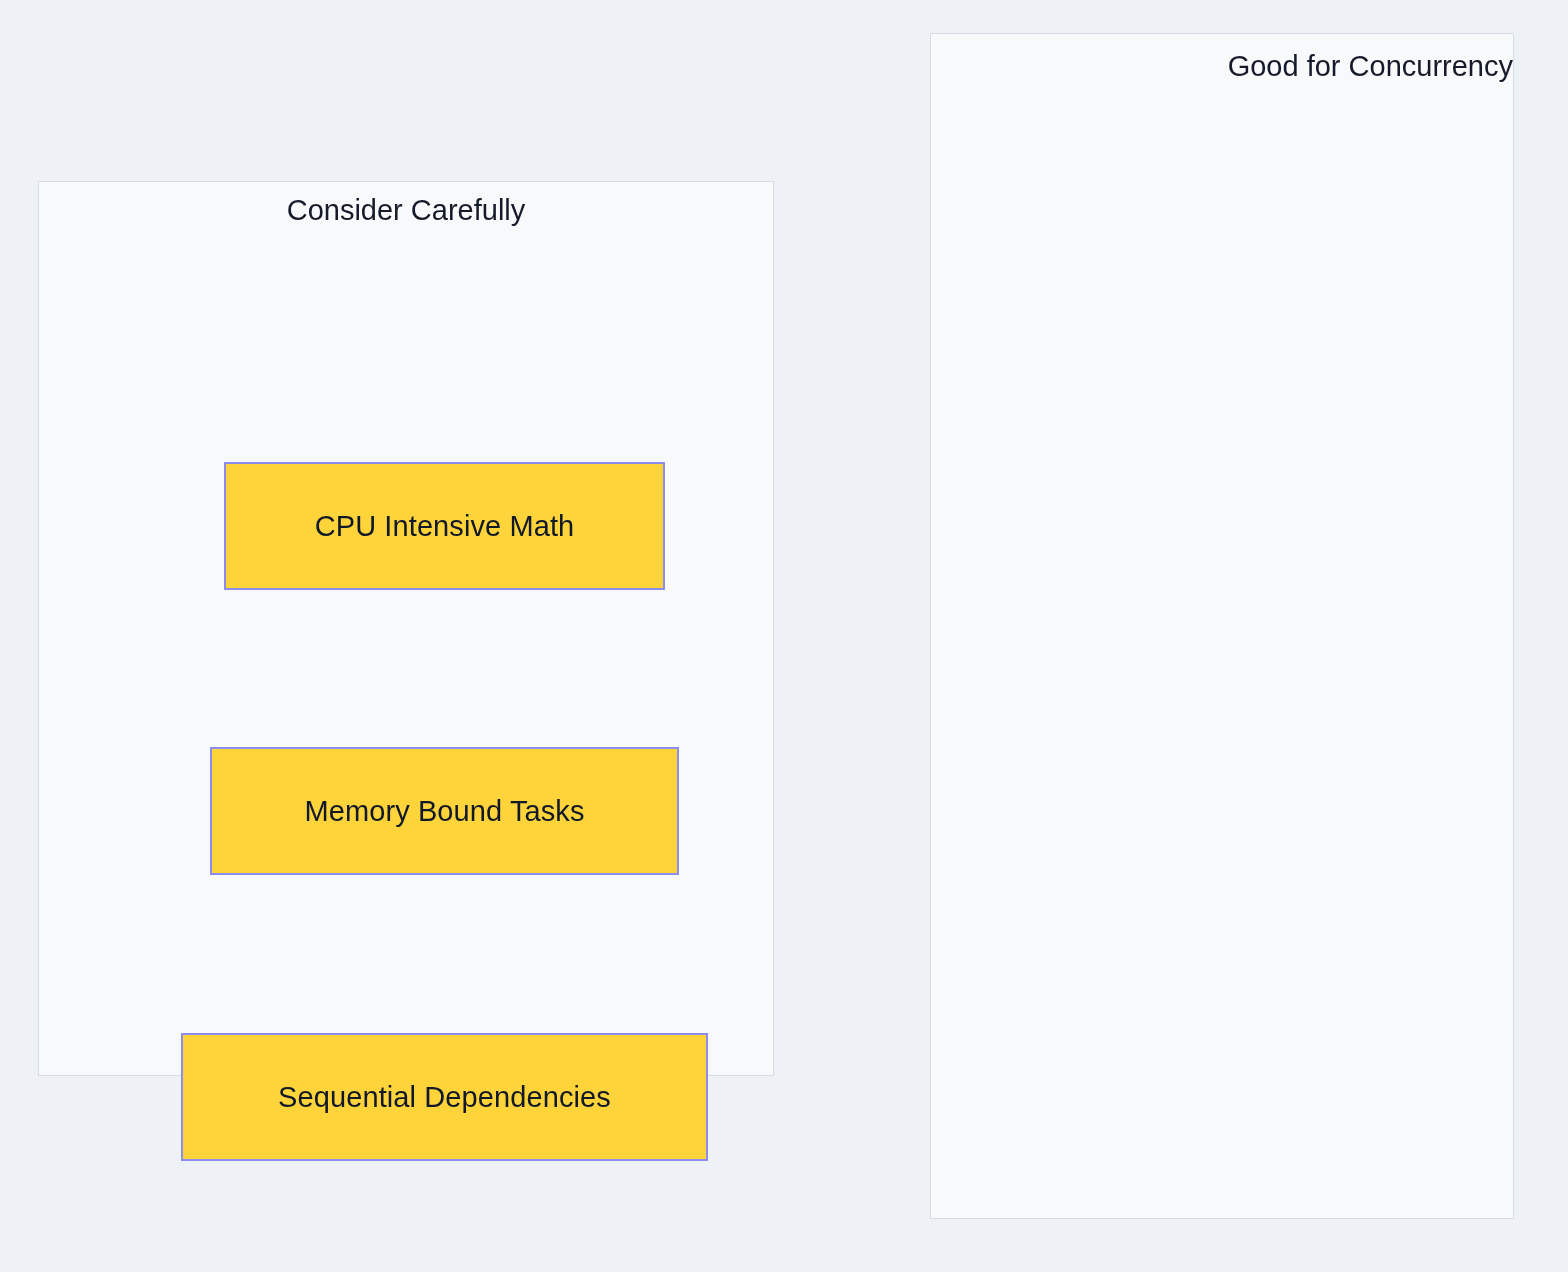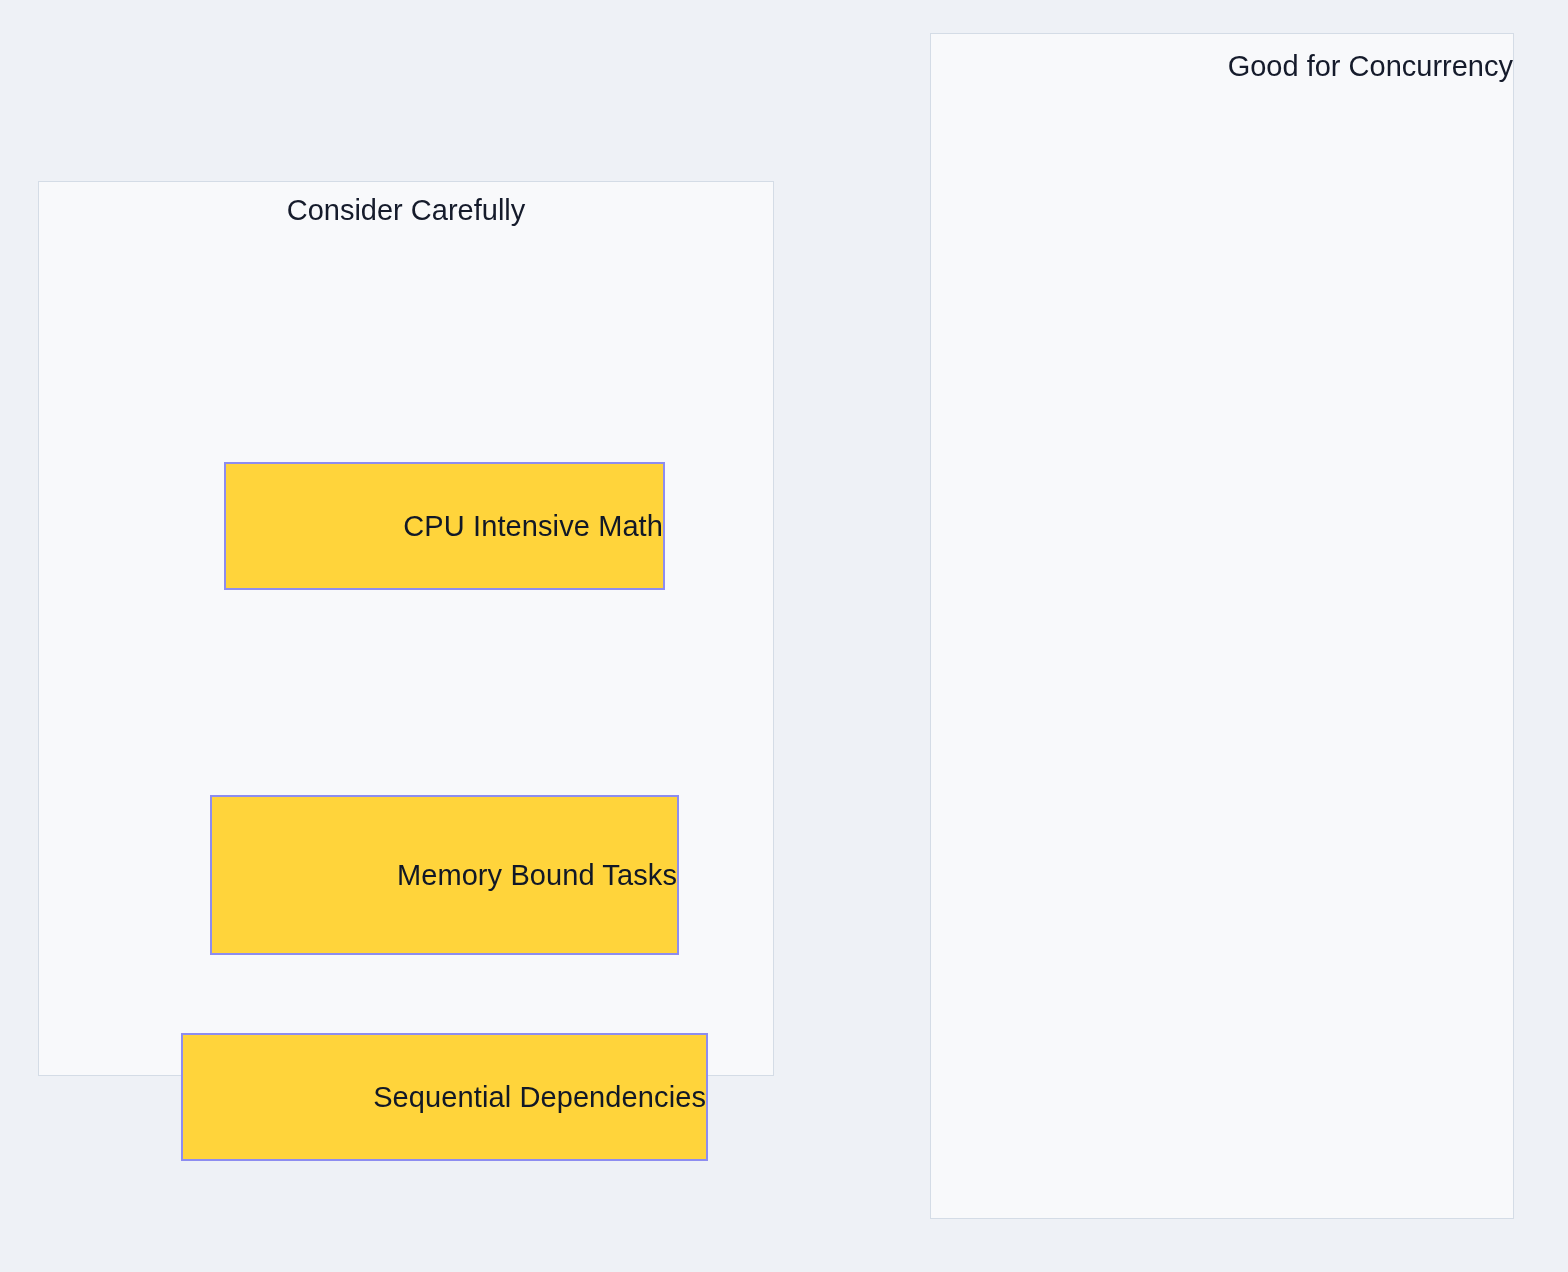--- a/index.html
+++ b/index.html
@@ -41,21 +41,21 @@
     white-space: nowrap;
     line-height: 1;
   }
 
   .node {
     position: absolute;
     box-sizing: border-box;
     border: 2px solid #8d8df0;
     display: flex;
     align-items: center;
-    justify-content: flex-end;
+    justify-content: center;
   }
 
   .node-label {
     font-size: 29px;
     color: #111827;
     font-family: "Liberation Sans", sans-serif;
     white-space: nowrap;
     line-height: 1;
     letter-spacing: 0.1px;
   }
@@ -88,23 +88,22 @@
     left: 185px;
     top: 280px;
     width: 441px;
     height: 128px;
     background: #ffd43b;
   }
   #node-memory-bound-tasks {
     left: 171px;
     top: 565px;
     width: 469px;
-    height: 160px;
+    height: 128px;
     background: #ffd43b;
-    margin-top: 48px;
   }
   #node-sequential-dependencies {
     left: 142px;
     top: 851px;
     width: 527px;
     height: 128px;
     background: #ffd43b;
   }
 </style>
 </head>

